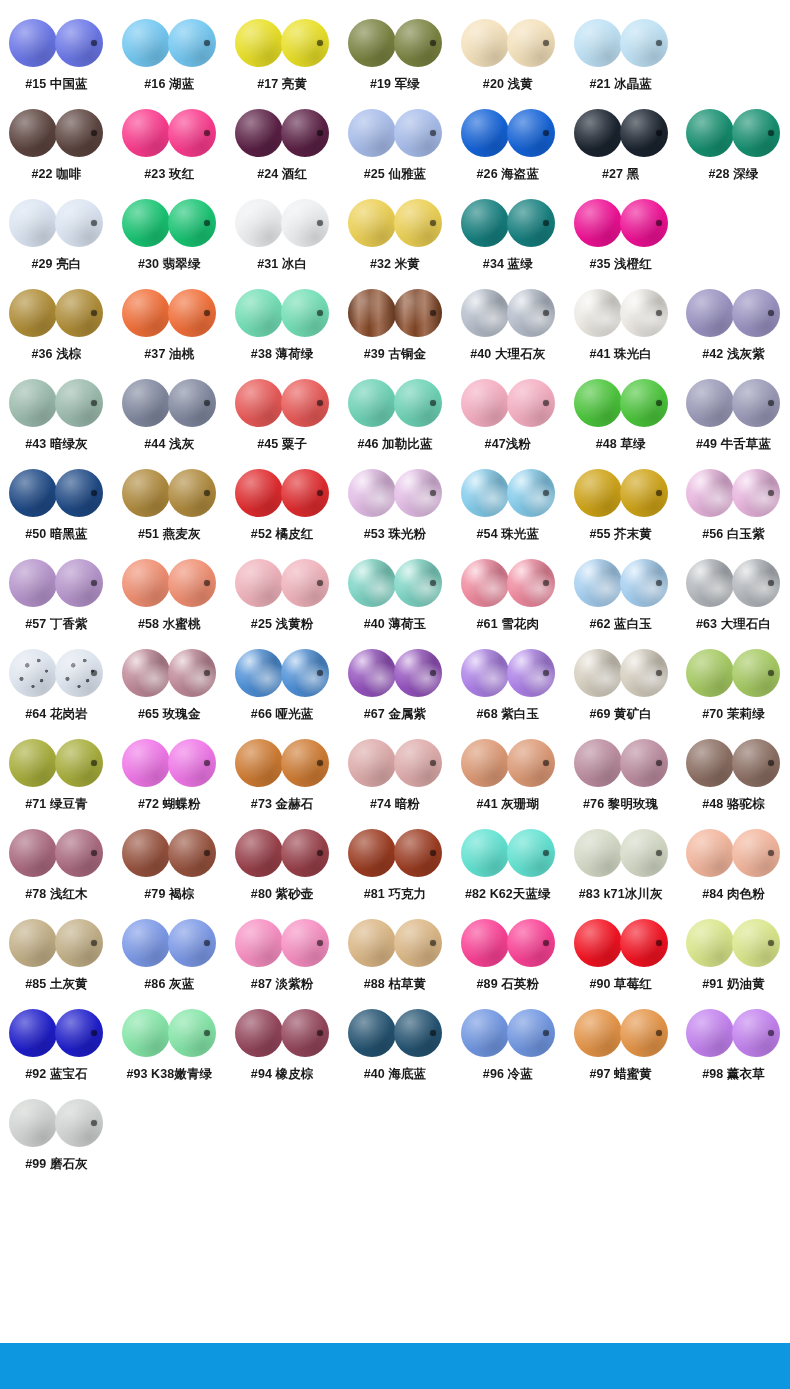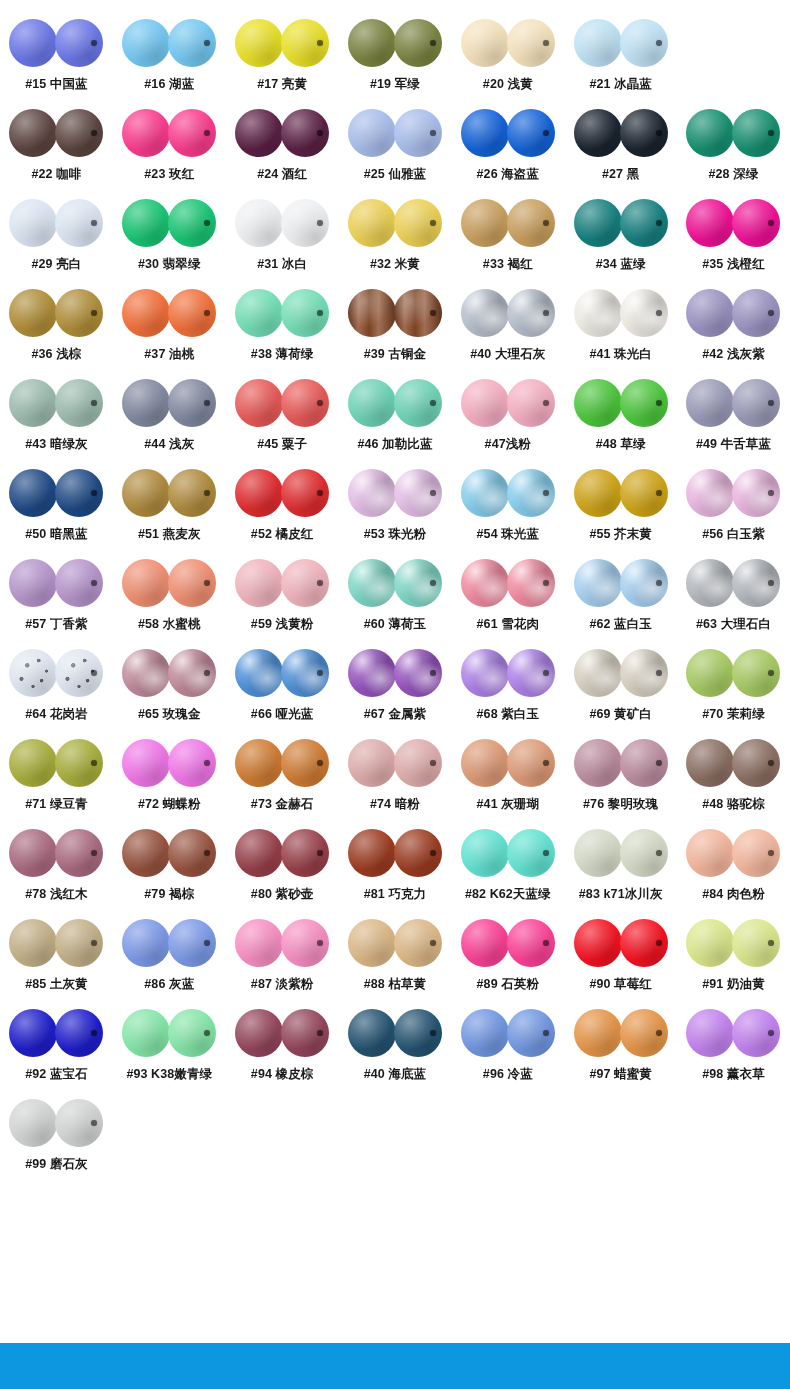--- a/index.html
+++ b/index.html
@@ -228,27 +228,20 @@
       </div>
       <div class="cell">
         <div class="beads">
           <div class="bead b1" style="background: rgb(236, 208, 85);"></div>
           <div class="bead b2" style="background: rgb(236, 208, 85);"></div>
         </div>
         <div class="label">#32 米黄</div>
       </div>
       <div class="cell">
         <div class="beads">
-          <div class="bead b1" style="background: rgb(201, 159, 94);"></div>
-          <div class="bead b2" style="background: rgb(201, 159, 94);"></div>
-        </div>
-        <div class="label">#33 褐红</div>
-      </div>
-      <div class="cell">
-        <div class="beads">
           <div class="bead b1" style="background: rgb(22, 128, 127);"></div>
           <div class="bead b2" style="background: rgb(22, 128, 127);"></div>
         </div>
         <div class="label">#34 蓝绿</div>
       </div>
       <div class="cell">
         <div class="beads">
           <div class="bead b1" style="background: rgb(239, 17, 149);"></div>
           <div class="bead b2" style="background: rgb(239, 17, 149);"></div>
         </div>
@@ -421,28 +414,28 @@
           <div class="bead b1" style="background: rgb(240, 143, 114);"></div>
           <div class="bead b2" style="background: rgb(240, 143, 114);"></div>
         </div>
         <div class="label">#58 水蜜桃</div>
       </div>
       <div class="cell">
         <div class="beads">
           <div class="bead b1" style="background: rgb(240, 179, 188);"></div>
           <div class="bead b2" style="background: rgb(240, 179, 188);"></div>
         </div>
-        <div class="label">#59 浅黄粉</div>
+        <div class="label">#25 浅黄粉</div>
       </div>
       <div class="cell">
         <div class="beads">
           <div class="bead b1 marble" style="background: rgb(127, 214, 198);"></div>
           <div class="bead b2 marble" style="background: rgb(127, 214, 198);"></div>
         </div>
-        <div class="label">#60 薄荷玉</div>
+        <div class="label">#40 薄荷玉</div>
       </div>
       <div class="cell">
         <div class="beads">
           <div class="bead b1 marble" style="background: rgb(240, 139, 160);"></div>
           <div class="bead b2 marble" style="background: rgb(240, 139, 160);"></div>
         </div>
         <div class="label">#61 雪花肉</div>
       </div>
       <div class="cell">
         <div class="beads">

